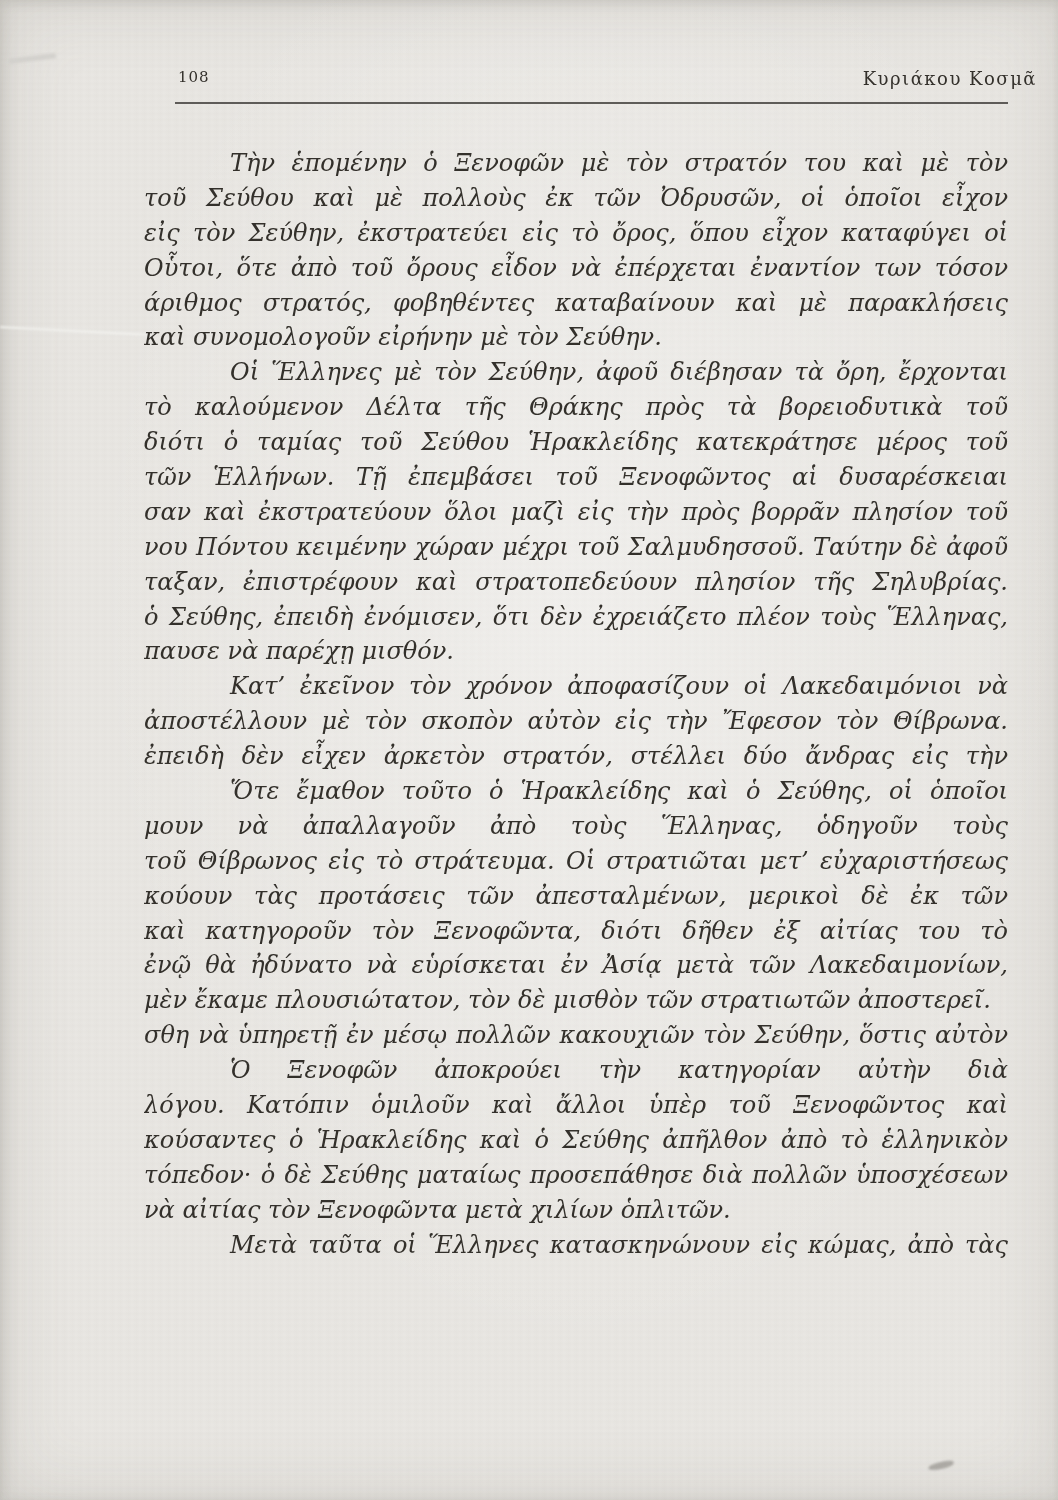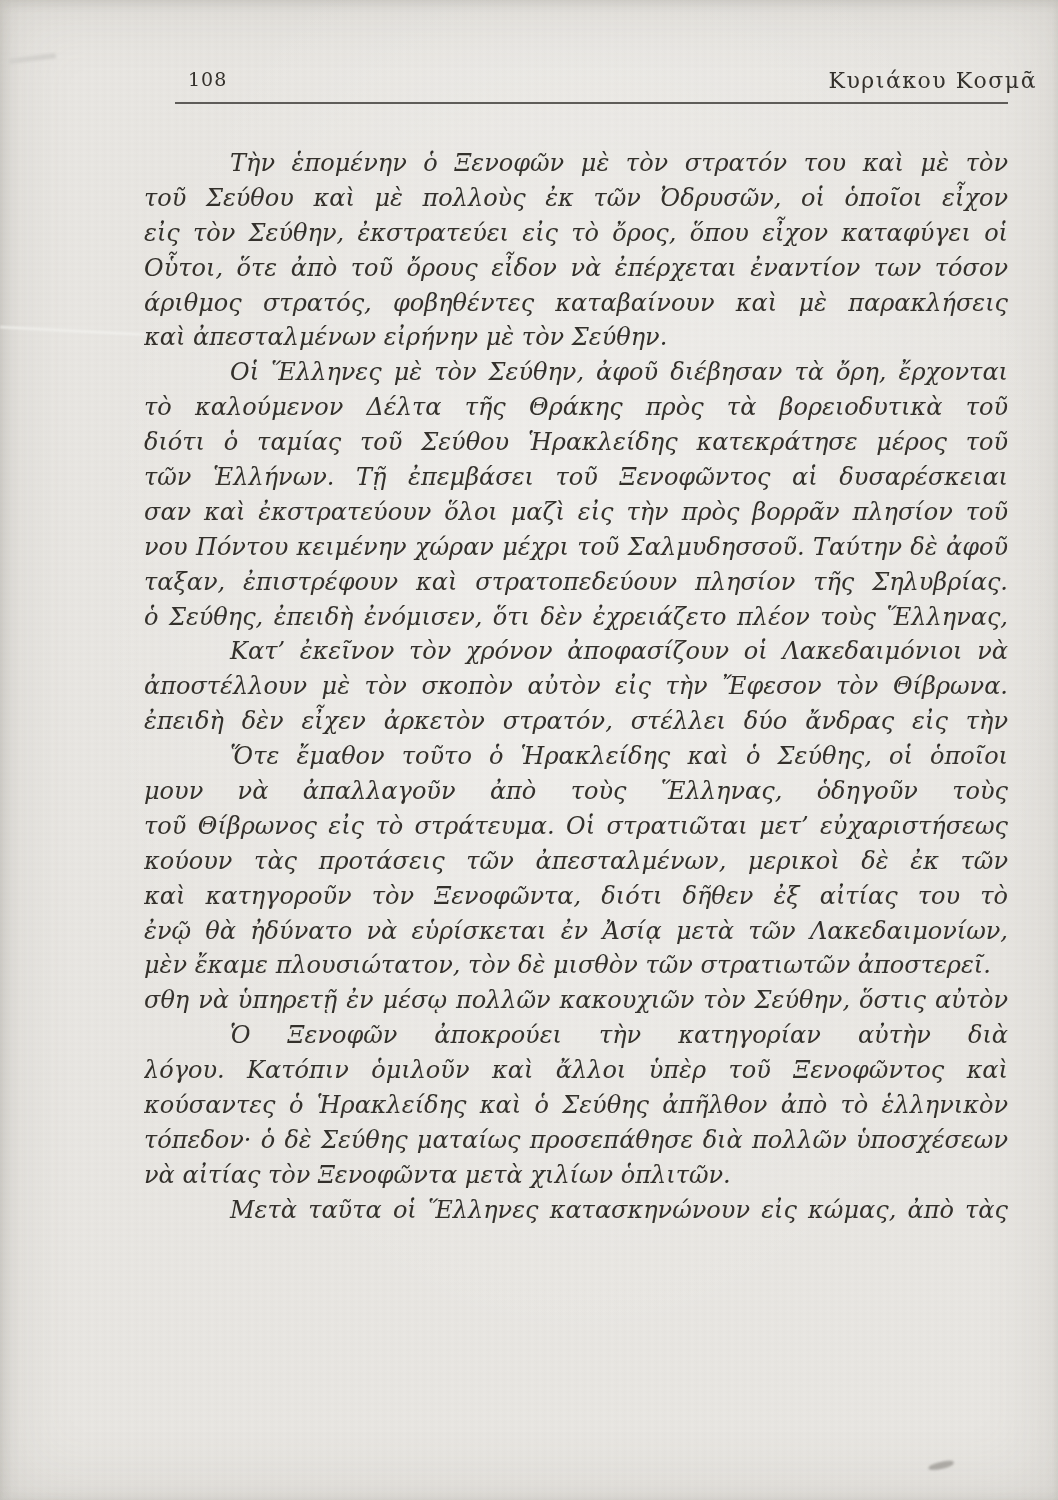--- a/index.html
+++ b/index.html
@@ -14,27 +14,27 @@
     box-shadow:
       inset 0 0 70px rgba(110,104,92,0.18),
       inset 6px 0 14px rgba(90,85,75,0.10),
       inset 0 4px 10px rgba(90,85,75,0.08);
     overflow:hidden;
     font-family:"DejaVu Serif", serif;
     color:#33302b;
   }
   
   .page-number{
-    position:absolute; left:188px; top:70px;
-    font-size:19px; line-height:1; font-style:normal;
+    position:absolute; left:178px; top:70px;
+    font-size:15px; line-height:1; font-style:normal;
     letter-spacing:1px;
   }
   .running-title{
     position:absolute; right:21px; top:70px;
-    font-size:22px; line-height:1; font-style:normal;
+    font-size:18px; line-height:1; font-style:normal;
     letter-spacing:1.5px;
   }
   .head-rule{
     position:absolute; left:175px; top:102px;
     width:833px; height:2px;
     background:#45433f; opacity:.85;
   }
   
   .text-block{
     position:absolute; left:144px; top:146px; width:864px;
@@ -92,31 +92,32 @@
 
   <div class="head-rule"></div>
 
   <div class="text-block">
       <div class="paragraph">
         <div class="line first">Τὴν ἑπομένην ὁ Ξενοφῶν μὲ τὸν στρατόν του καὶ μὲ τὸν στρατὸν</div>
         <div class="line">τοῦ Σεύθου καὶ μὲ πολλοὺς ἐκ τῶν Ὀδρυσῶν, οἱ ὁποῖοι εἶχον προσέλθει</div>
         <div class="line">εἰς τὸν Σεύθην, ἐκστρατεύει εἰς τὸ ὄρος, ὅπου εἶχον καταφύγει οἱ Θυνοί.</div>
         <div class="line">Οὗτοι, ὅτε ἀπὸ τοῦ ὄρους εἶδον νὰ ἐπέρχεται ἐναντίον των τόσον πολυ-</div>
         <div class="line">άριθμος στρατός, φοβηθέντες καταβαίνουν καὶ μὲ παρακλήσεις ζητοῦν</div>
-        <div class="line lastline">καὶ ἀπεσταλμένων εἰρήνην μὲ τὸν Σεύθην.</div>
+        <div class="line lastline">καὶ συνομολογοῦν εἰρήνην μὲ τὸν Σεύθην.</div>
       </div>
       <div class="paragraph">
         <div class="line first">Οἱ Ἕλληνες μὲ τὸν Σεύθην, ἀφοῦ διέβησαν τὰ ὄρη, ἔρχονται εἰς</div>
         <div class="line">τὸ καλούμενον Δέλτα τῆς Θράκης πρὸς τὰ βορειοδυτικὰ τοῦ Βυζαντίου.</div>
         <div class="line">διότι ὁ ταμίας τοῦ Σεύθου Ἡρακλείδης κατεκράτησε μέρος τοῦ μισθοῦ</div>
         <div class="line">τῶν Ἑλλήνων. Τῇ ἐπεμβάσει τοῦ Ξενοφῶντος αἱ δυσαρέσκειαι διελύθη-</div>
         <div class="line">σαν καὶ ἐκστρατεύουν ὅλοι μαζὶ εἰς τὴν πρὸς βορρᾶν πλησίον τοῦ Εὐξεί-</div>
         <div class="line">νου Πόντου κειμένην χώραν μέχρι τοῦ Σαλμυδησσοῦ. Ταύτην δὲ ἀφοῦ ὑπέ-</div>
         <div class="line">ταξαν, ἐπιστρέφουν καὶ στρατοπεδεύουν πλησίον τῆς Σηλυβρίας. Ἐδῶ</div>
         <div class="line">ὁ Σεύθης, ἐπειδὴ ἐνόμισεν, ὅτι δὲν ἐχρειάζετο πλέον τοὺς Ἕλληνας, ἔ-</div>
+        <div class="line lastline">παυσε νὰ παρέχῃ μισθόν.</div>
       </div>
       <div class="paragraph">
         <div class="line first">Κατ’ ἐκεῖνον τὸν χρόνον ἀποφασίζουν οἱ Λακεδαιμόνιοι νὰ βοηθή-</div>
         <div class="line">ἀποστέλλουν μὲ τὸν σκοπὸν αὐτὸν εἰς τὴν Ἔφεσον τὸν Θίβρωνα. Οὗτος</div>
         <div class="line">ἐπειδὴ δὲν εἶχεν ἀρκετὸν στρατόν, στέλλει δύο ἄνδρας εἰς τὴν Θράκην,</div>
       </div>
       <div class="paragraph">
         <div class="line first">Ὅτε ἔμαθον τοῦτο ὁ Ἡρακλείδης καὶ ὁ Σεύθης, οἱ ὁποῖοι ἐπεθύ-</div>
         <div class="line">μουν νὰ ἀπαλλαγοῦν ἀπὸ τοὺς Ἕλληνας, ὁδηγοῦν τοὺς ἀπεσταλμένους</div>
         <div class="line">τοῦ Θίβρωνος εἰς τὸ στράτευμα. Οἱ στρατιῶται μετ’ εὐχαριστήσεως ἀ-</div>

